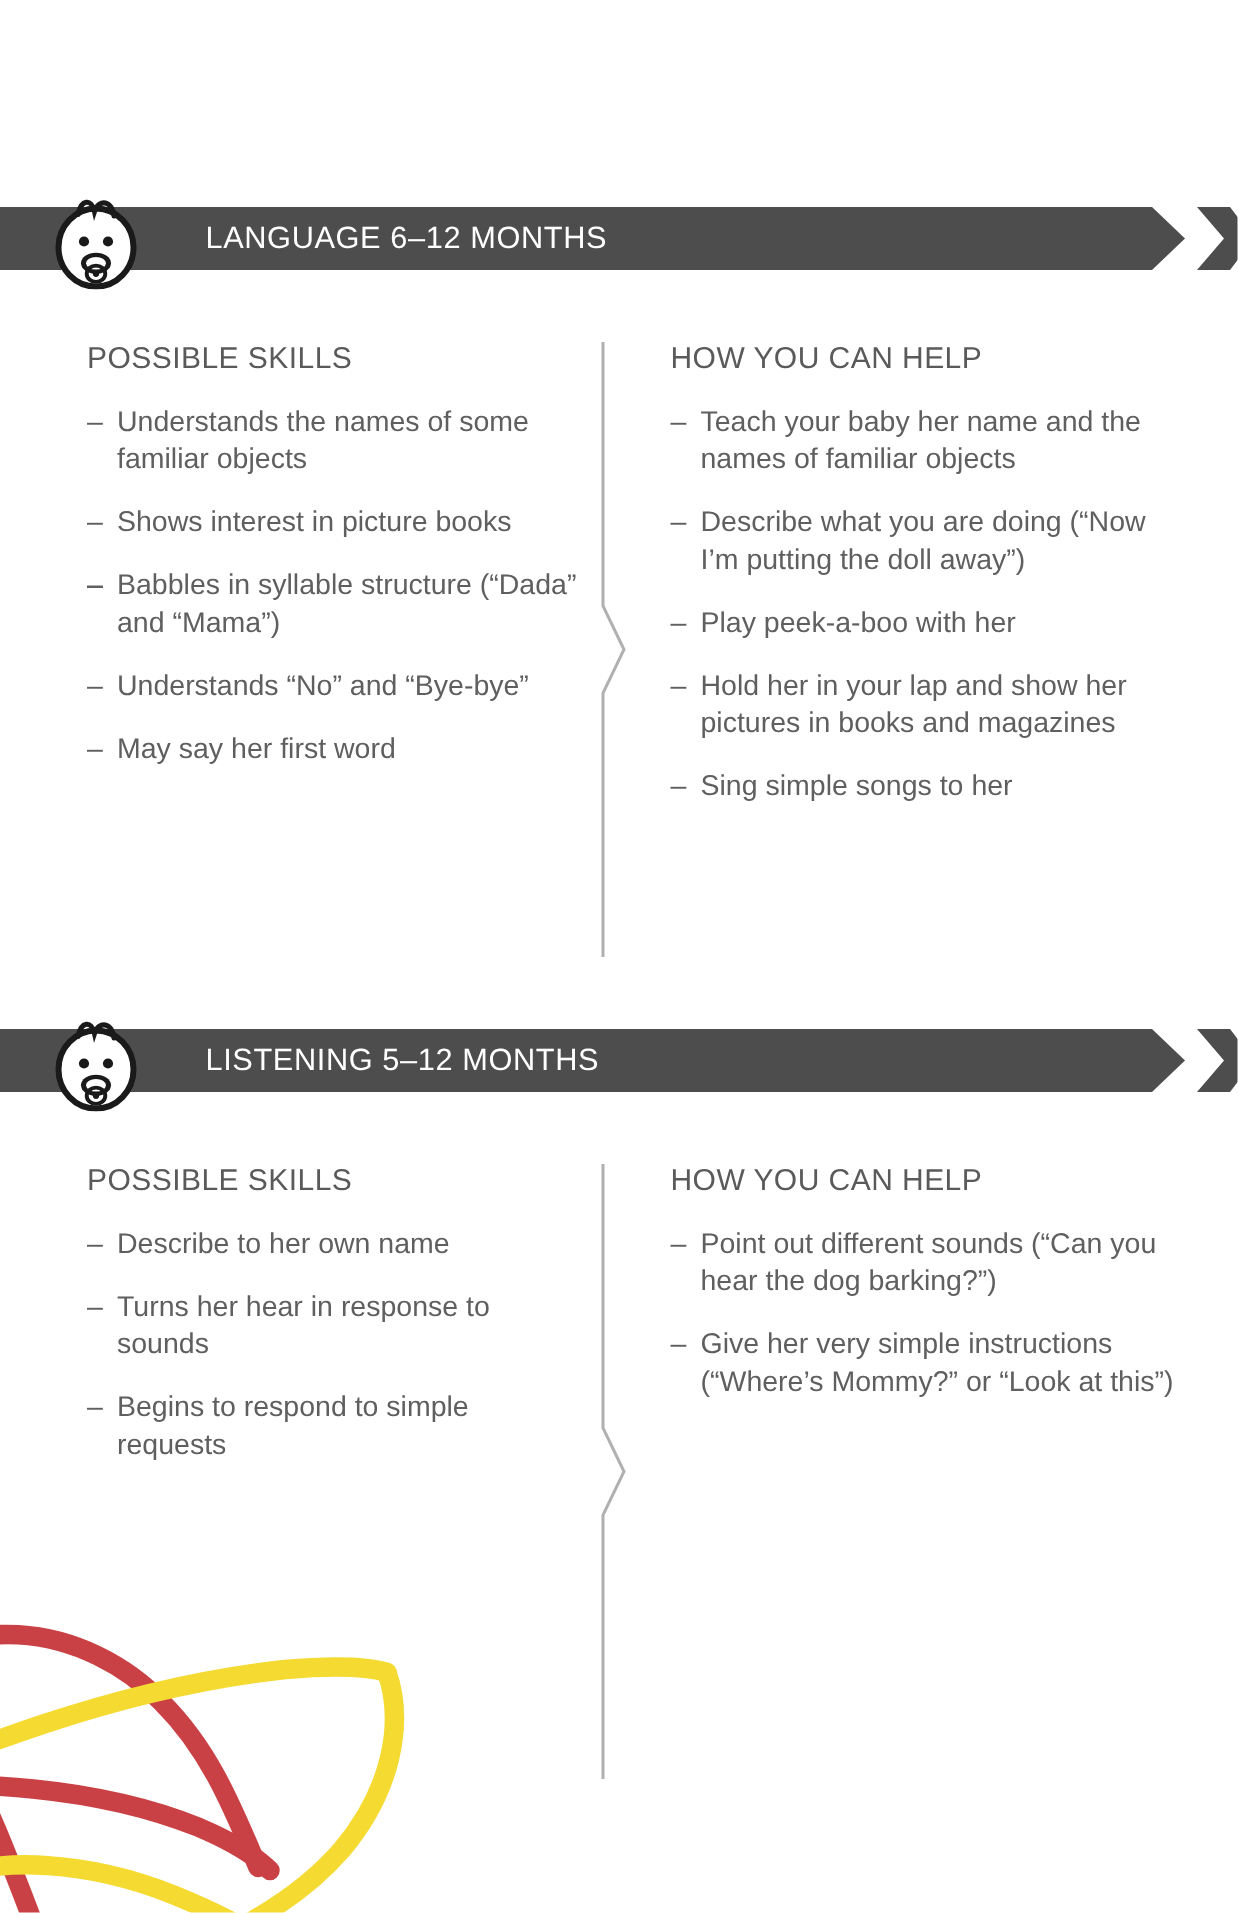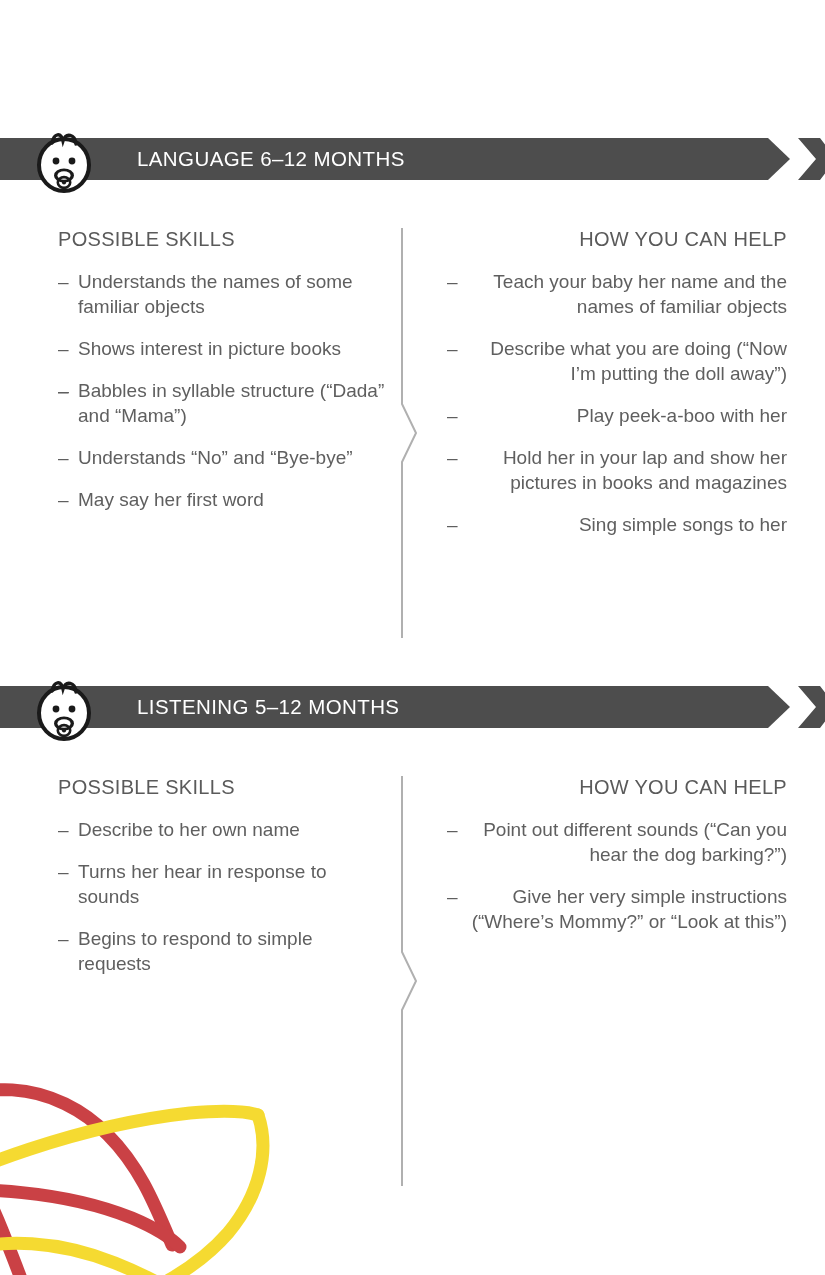--- a/index.html
+++ b/index.html
@@ -97,21 +97,21 @@
   .columns {
     position: relative;
     width: 825px;
     padding-top: 68px;
   }
   .col {
     position: absolute;
     top: 48px;
   }
   .col-left  { left: 58px;  width: 330px; }
-  .col-right { left: 447px; width: 340px; text-align: right; }
+  .col-right { left: 447px; width: 340px; }
 
   .col-heading {
     font-size: 20px;
     color: #5a5a5a;
     font-weight: 400;
     letter-spacing: 0.3px;
     margin: 0 0 18px 0;
     white-space: nowrap;
   }
 

